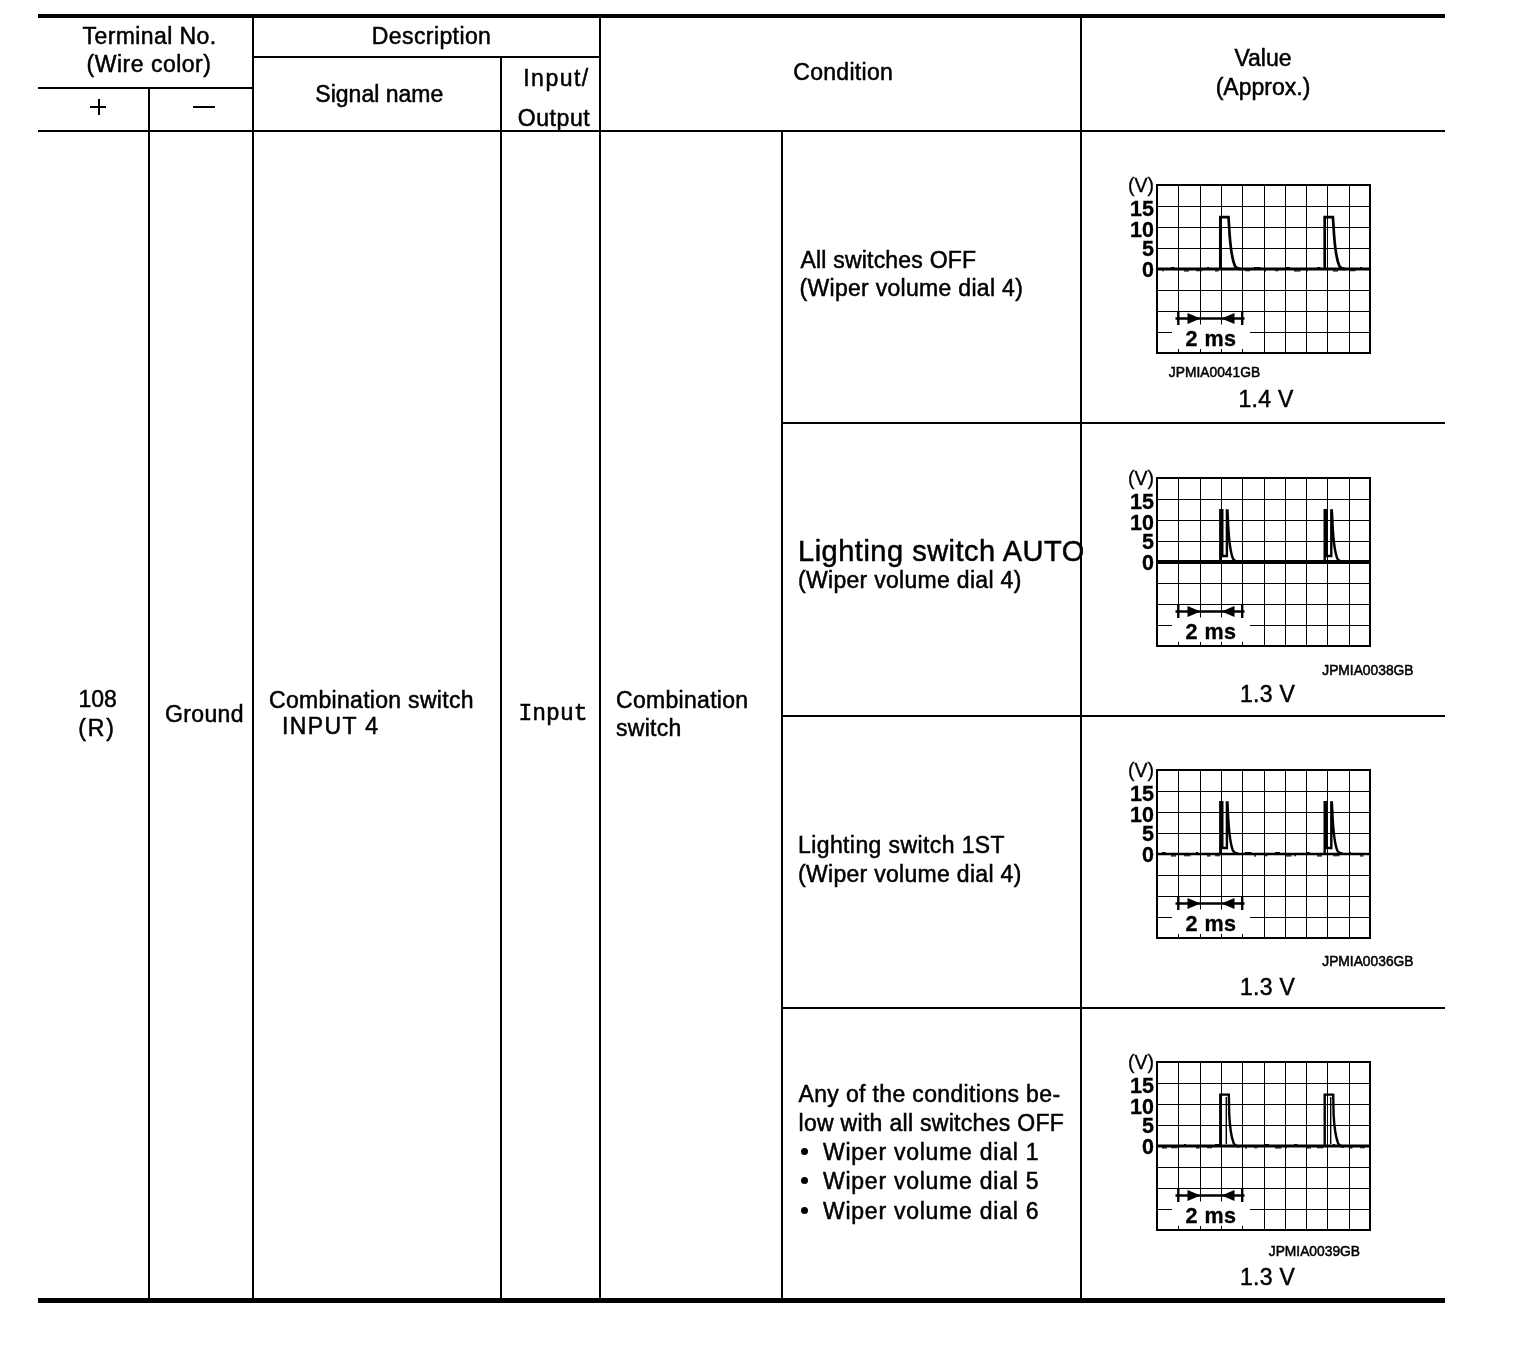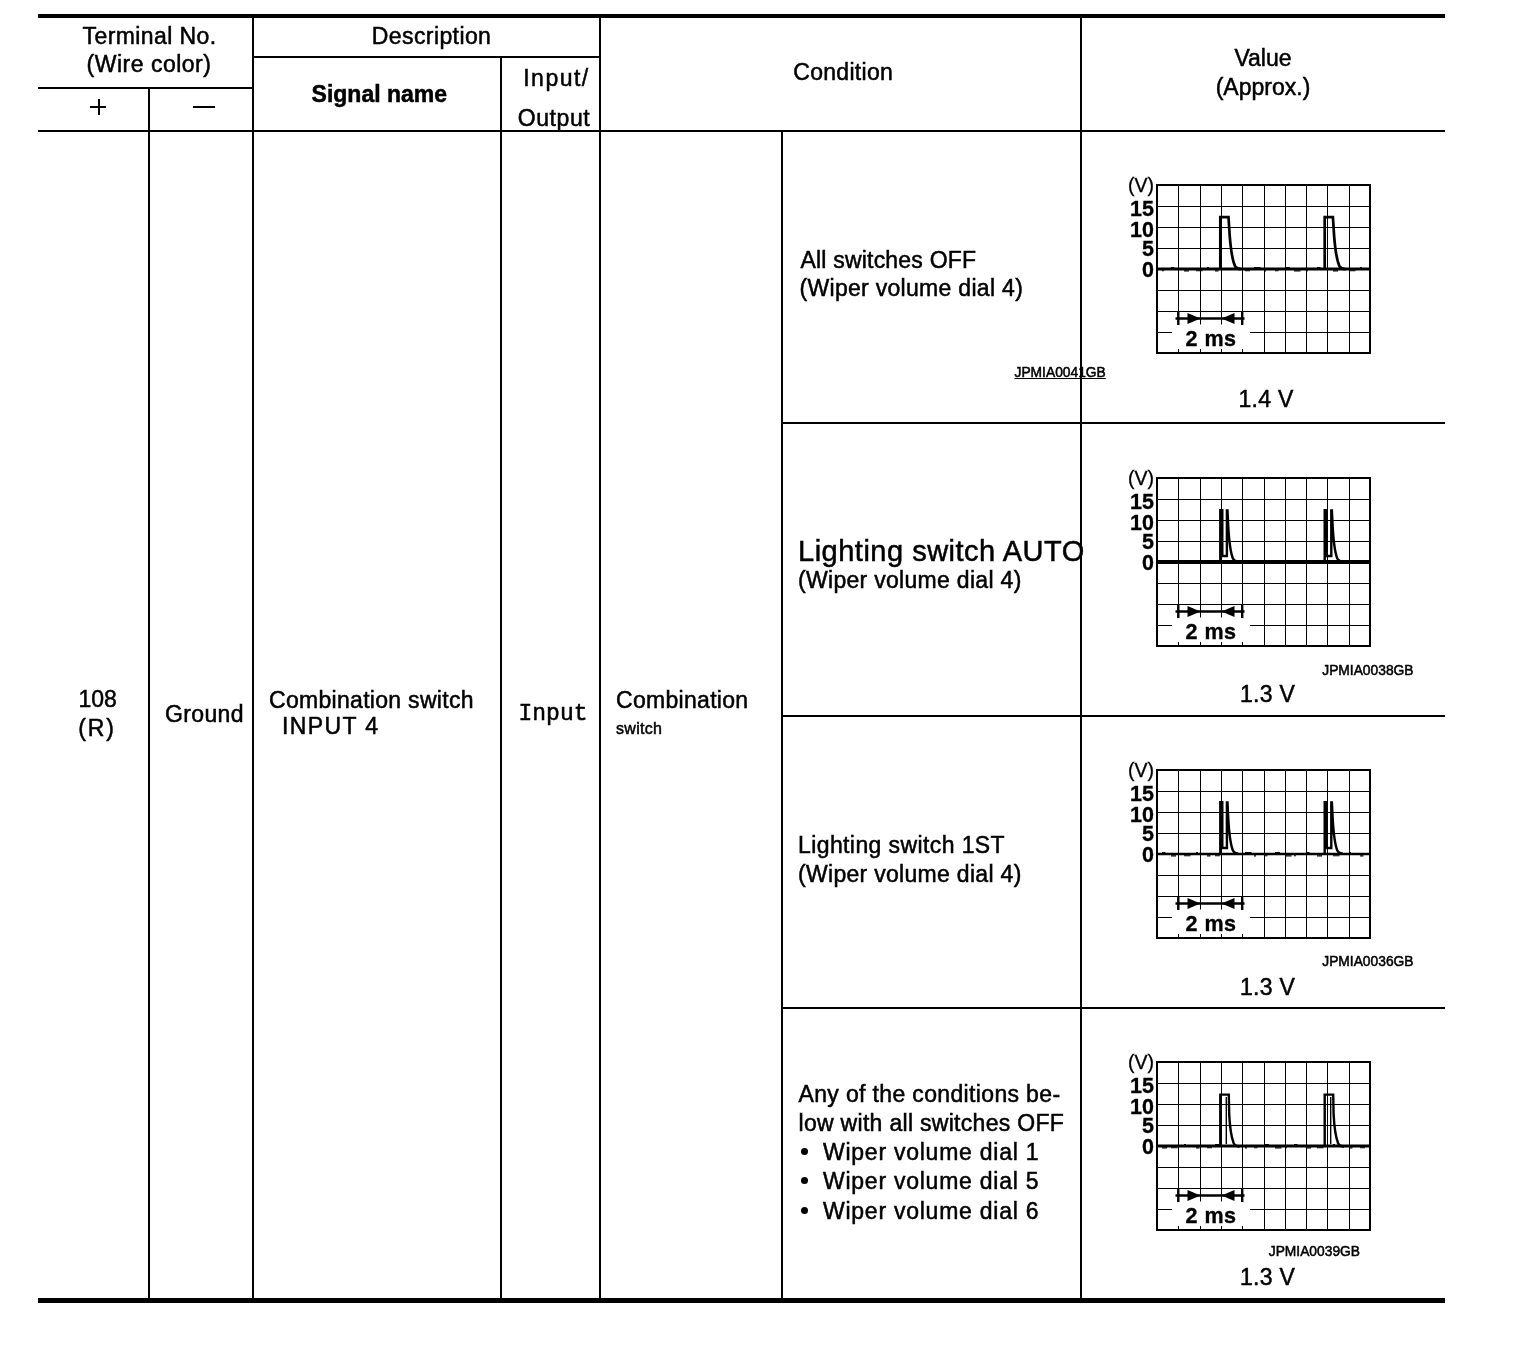--- a/index.html
+++ b/index.html
@@ -19,50 +19,50 @@
 <div class="ln" style="left:499.5px;top:56.3px;width:2.2px;height:1241.7px"></div>
 <div class="ln" style="left:599.0px;top:14px;width:2.2px;height:1284px"></div>
 <div class="ln" style="left:781.0px;top:130px;width:2.2px;height:1168px"></div>
 <div class="ln" style="left:1079.5px;top:14px;width:2.2px;height:1284px"></div>
 <div class="ln" style="left:90.0px;top:105.7px;width:16px;height:2.7px"></div>
 <div class="ln" style="left:97.6px;top:99.0px;width:2.7px;height:16px"></div>
 <div class="ln" style="left:192.5px;top:105.7px;width:22px;height:2.7px"></div>
 <div class="t" style="top:24.7px;font-size:23.0px;line-height:23.0px;letter-spacing:0.4px;left:-100.5px;width:500px;text-align:center;">Terminal No.</div>
 <div class="t" style="top:53.4px;font-size:23.0px;line-height:23.0px;letter-spacing:0.5px;left:-101.0px;width:500px;text-align:center;">(Wire color)</div>
 <div class="t" style="top:25.0px;font-size:23.0px;line-height:23.0px;letter-spacing:0.4px;left:181.6px;width:500px;text-align:center;">Description</div>
-<div class="t" style="top:82.7px;font-size:23.0px;line-height:23.0px;left:129.3px;width:500px;text-align:center;font-weight:bold;">Signal name</div>
+<div class="t" style="top:82.7px;font-size:23.0px;line-height:23.0px;left:129.3px;width:500px;text-align:center;">Signal name</div>
 <div class="t" style="top:67.0px;font-size:23.0px;line-height:23.0px;letter-spacing:1.5px;left:306.5px;width:500px;text-align:center;">Input/</div>
 <div class="t" style="top:107px;font-size:23.0px;line-height:23.0px;letter-spacing:0.6px;left:304.0px;width:500px;text-align:center;">Output</div>
 <div class="t" style="top:60.5px;font-size:23.0px;line-height:23.0px;letter-spacing:0.3px;left:593.2px;width:500px;text-align:center;">Condition</div>
 <div class="t" style="top:47.4px;font-size:23.0px;line-height:23.0px;left:1013.0px;width:500px;text-align:center;">Value</div>
 <div class="t" style="top:75.9px;font-size:23.0px;line-height:23.0px;left:1013.0px;width:500px;text-align:center;">(Approx.)</div>
 <div class="t" style="top:688.4px;font-size:23.0px;line-height:23.0px;left:-152.3px;width:500px;text-align:center;">108</div>
 <div class="t" style="top:716.9px;font-size:23.0px;line-height:23.0px;letter-spacing:1.8px;left:-153.0px;width:500px;text-align:center;">(R)</div>
 <div class="t" style="top:703.4px;font-size:23.0px;line-height:23.0px;letter-spacing:0.35px;left:-45.5px;width:500px;text-align:center;">Ground</div>
 <div class="t" style="top:688.9px;font-size:23.0px;line-height:23.0px;letter-spacing:0.3px;left:269.0px;">Combination switch</div>
 <div class="t" style="top:714.9px;font-size:23.0px;line-height:23.0px;letter-spacing:1.4px;left:282px;">INPUT 4</div>
 <div class="t" style="top:703.4px;font-size:23.0px;line-height:23.0px;left:303.0px;width:500px;text-align:center;font-family:Liberation Mono, monospace;">Input</div>
 <div class="t" style="top:688.9px;font-size:23.0px;line-height:23.0px;letter-spacing:0.3px;left:616.0px;">Combination</div>
-<div class="t" style="top:716.9px;font-size:16px;line-height:23.0px;letter-spacing:0.3px;left:616.0px;">switch</div>
+<div class="t" style="top:716.9px;font-size:23.0px;line-height:23.0px;letter-spacing:0.3px;left:616.0px;">switch</div>
 <div class="t" style="top:249.2px;font-size:23.0px;line-height:23.0px;letter-spacing:0.2px;left:800.5px;">All switches OFF</div>
 <div class="t" style="top:276.9px;font-size:23.0px;line-height:23.0px;letter-spacing:0.3px;left:799.5px;">(Wiper volume dial 4)</div>
 <div class="t" style="top:540.4px;font-size:29px;line-height:23.0px;letter-spacing:0.5px;left:798.0px;">Lighting switch AUTO</div>
 <div class="t" style="top:568.9px;font-size:23.0px;line-height:23.0px;letter-spacing:0.3px;left:798.0px;">(Wiper volume dial 4)</div>
 <div class="t" style="top:834.4px;font-size:23.0px;line-height:23.0px;letter-spacing:0.4px;left:798.0px;">Lighting switch 1ST</div>
 <div class="t" style="top:862.9px;font-size:23.0px;line-height:23.0px;letter-spacing:0.3px;left:798.0px;">(Wiper volume dial 4)</div>
 <div class="t" style="top:1082.9px;font-size:23.0px;line-height:23.0px;letter-spacing:0.35px;left:798.5px;">Any of the conditions be-</div>
 <div class="t" style="top:1112.4px;font-size:23.0px;line-height:23.0px;letter-spacing:0.3px;left:798.5px;">low with all switches OFF</div>
 <div class="t" style="top:1140.9px;font-size:23.0px;line-height:23.0px;letter-spacing:0.75px;left:823.0px;">Wiper volume dial 1</div>
 <div class="t" style="top:1170.4px;font-size:23.0px;line-height:23.0px;letter-spacing:0.75px;left:823.0px;">Wiper volume dial 5</div>
 <div class="t" style="top:1199.9px;font-size:23.0px;line-height:23.0px;letter-spacing:0.75px;left:823.0px;">Wiper volume dial 6</div>
 <div class="t" style="top:387.9px;font-size:23.0px;line-height:23.0px;letter-spacing:0.3px;left:1016.0px;width:500px;text-align:center;">1.4 V</div>
 <div class="t" style="top:682.9px;font-size:23.0px;line-height:23.0px;letter-spacing:0.3px;left:1017.5px;width:500px;text-align:center;">1.3 V</div>
 <div class="t" style="top:976.4px;font-size:23.0px;line-height:23.0px;letter-spacing:0.3px;left:1017.5px;width:500px;text-align:center;">1.3 V</div>
 <div class="t" style="top:1266.4px;font-size:23.0px;line-height:23.0px;letter-spacing:0.3px;left:1017.5px;width:500px;text-align:center;">1.3 V</div>
-<div class="t" style="top:365.9px;font-size:13.8px;line-height:13.8px;left:1014.5px;width:400px;text-align:left;text-decoration:underline;">JPMIA0041GB</div>
+<div class="t" style="top:365.9px;font-size:13.8px;line-height:13.8px;left:1014.5px;width:400px;text-align:center;">JPMIA0041GB</div>
 <div class="t" style="top:663.9px;font-size:13.8px;line-height:13.8px;left:1013.5px;width:400px;text-align:right;">JPMIA0038GB</div>
 <div class="t" style="top:954.9px;font-size:13.8px;line-height:13.8px;left:1013.5px;width:400px;text-align:right;">JPMIA0036GB</div>
 <div class="t" style="top:1244.9px;font-size:13.8px;line-height:13.8px;left:960px;width:400px;text-align:right;">JPMIA0039GB</div>
 <div class="ln" style="left:800.5px;top:1147.5px;width:7px;height:7px;border-radius:50%"></div>
 <div class="ln" style="left:800.5px;top:1177.0px;width:7px;height:7px;border-radius:50%"></div>
 <div class="ln" style="left:800.5px;top:1206.5px;width:7px;height:7px;border-radius:50%"></div>
 <svg style="position:absolute;left:1110.0px;top:170.0px" width="290" height="196" viewBox="0 0 290 196">
 <path d="M68.5 15.0V183.0M90.5 15.0V183.0M111.5 15.0V183.0M132.5 15.0V183.0M154.5 15.0V183.0M175.5 15.0V183.0M196.5 15.0V183.0M217.5 15.0V183.0M239.5 15.0V183.0M47.0 36.5H260.0M47.0 57.5H260.0M47.0 78.5H260.0M47.0 99.5H260.0M47.0 120.5H260.0M47.0 141.5H260.0M47.0 162.5H260.0" stroke="#000" stroke-width="1.3" fill="none" shape-rendering="crispEdges"></path>
 <rect x="62.0" y="154.5" width="78" height="24.5" fill="#fff"></rect>
 <rect x="47.0" y="15.0" width="213.0" height="168.0" fill="none" stroke="#000" stroke-width="2.8" shape-rendering="crispEdges"></rect>

